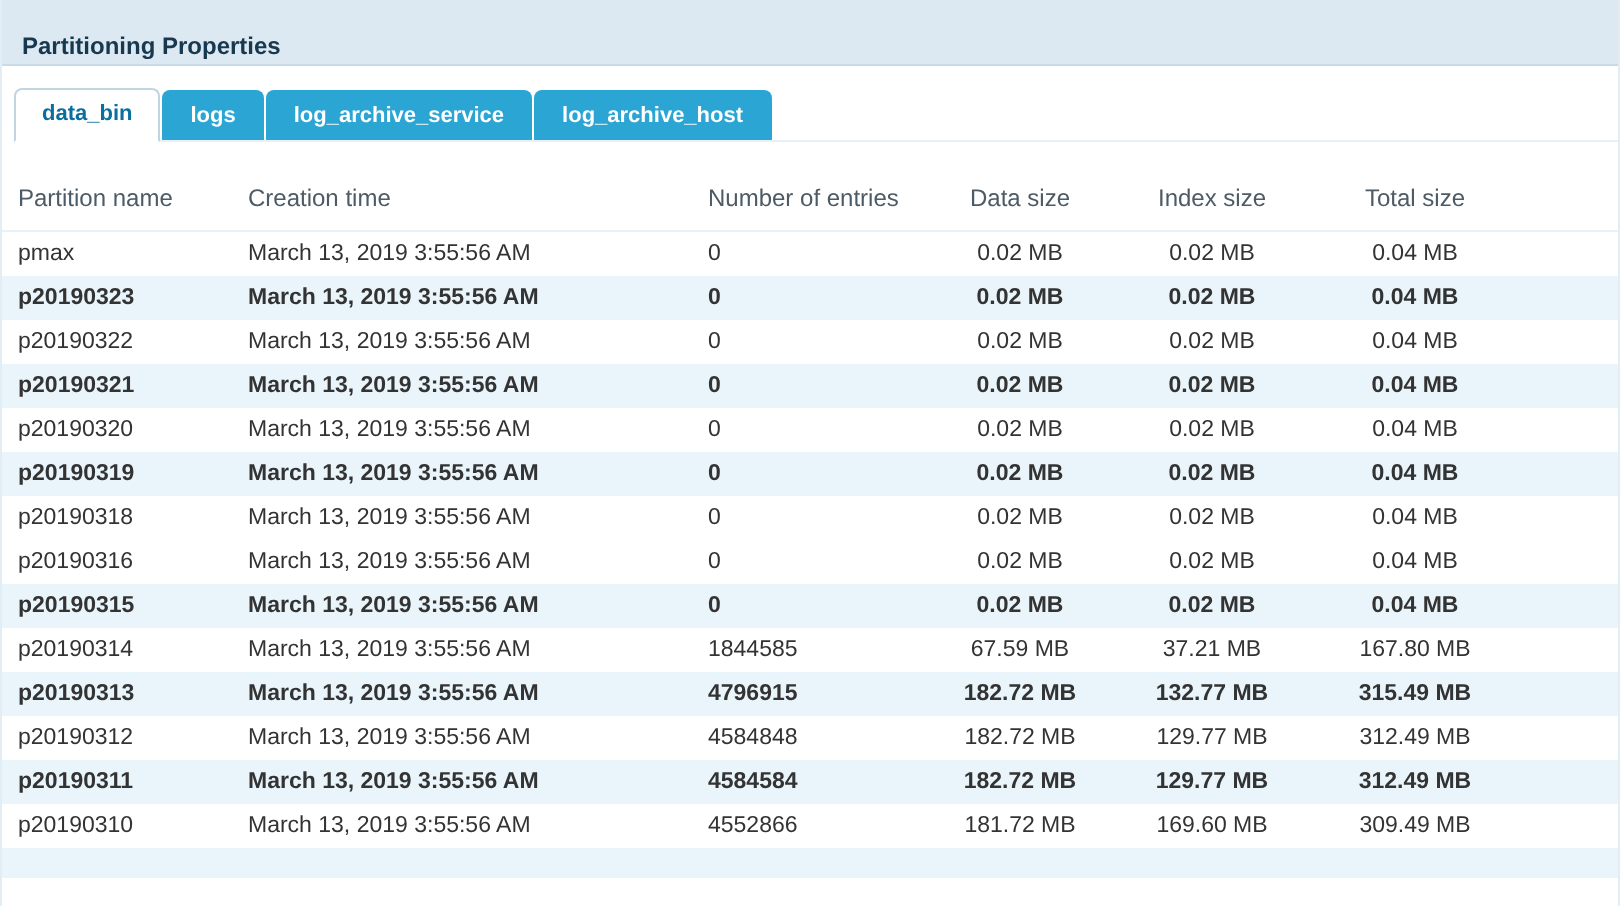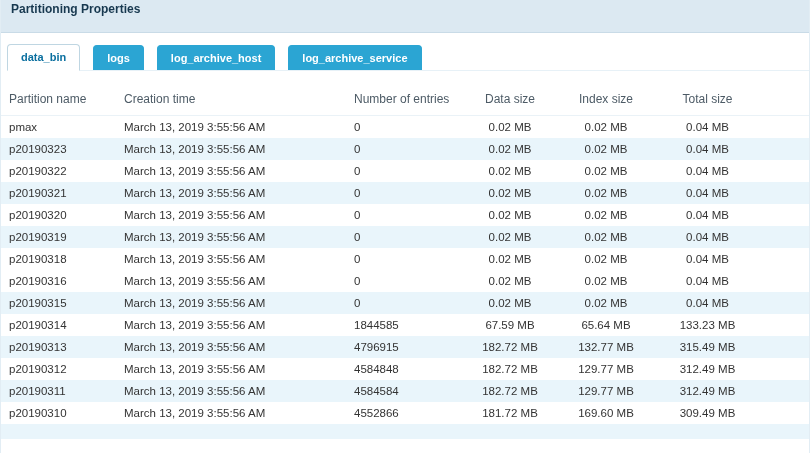--- a/index.html
+++ b/index.html
@@ -22,28 +22,28 @@
     width: 810px; height: 453px;
     border-left: 1px solid #e2edf4;
     border-right: 1px solid #e2edf4;
     background: #fff;
     overflow: hidden;
   }
   .title-bar {
     height: 28px;
     background: var(--title-bar-bg);
     border-bottom: 1px solid var(--border);
-    display: flex; align-items: flex-end;
+    display: flex; align-items: flex-start;
     padding: 16px 10px;
   }
   .title-bar span {
     font-size: 12px; font-weight: bold; color: var(--title-text);
   }
   .tab-bar {
-    display: flex; align-items: flex-end; gap: 13px;
+    display: flex; align-items: flex-end; gap: 1px;
     margin: 12px 0 0 6px;
     height: 26px;
     border-bottom: 1px solid #e7f1f7;
   }
   .tab {
     background: var(--tab-accent);
     color: #fff;
     font-size: 11px; font-weight: bold;
     padding: 6px 13px 6px 13px;
     border: 1px solid var(--tab-accent);
@@ -77,40 +77,40 @@
     white-space: nowrap; overflow: hidden;
   }
   td {
     font-size: 11.5px;
     color: #333;
     padding: 5px 8px;
     line-height: 12px;
     white-space: nowrap; overflow: hidden;
   }
   th.num, td.num { text-align: center; }
-  tr.alt td { background: var(--alt-row); }
+  tr.alt td { background: var(--alt-row); font-weight: bold; }
   tbody tr { cursor: default; }
   .partial-row {
     height: 15px;
     background: var(--alt-row);
   }
 </style>
 </head>
 <body>
 
 <div class="panel">
   <div class="title-bar">
     <span>Partitioning Properties</span>
   </div>
 
   <div class="tab-bar">
       <div class="tab active">data_bin</div>
       <div class="tab">logs</div>
+      <div class="tab">log_archive_service</div>
       <div class="tab">log_archive_host</div>
-      <div class="tab">log_archive_service</div>
     </div>
 
   <table>
     <colgroup>
       <col style="width:115px">
       <col style="width:230px">
       <col style="width:118px">
       <col style="width:92px">
       <col style="width:100px">
       <col style="width:103px">
@@ -207,22 +207,22 @@
           <td class="num">0.02 MB</td>
           <td class="num">0.02 MB</td>
           <td class="num">0.04 MB</td>
           <td></td>
         </tr>
         <tr>
           <td>p20190314</td>
           <td>March 13, 2019 3:55:56 AM</td>
           <td>1844585</td>
           <td class="num">67.59 MB</td>
-          <td class="num">65.64 MB</td>
-          <td class="num">133.23 MB</td>
+          <td class="num">37.21 MB</td>
+          <td class="num">167.80 MB</td>
           <td></td>
         </tr>
         <tr class="alt">
           <td>p20190313</td>
           <td>March 13, 2019 3:55:56 AM</td>
           <td>4796915</td>
           <td class="num">182.72 MB</td>
           <td class="num">132.77 MB</td>
           <td class="num">315.49 MB</td>
           <td></td>

